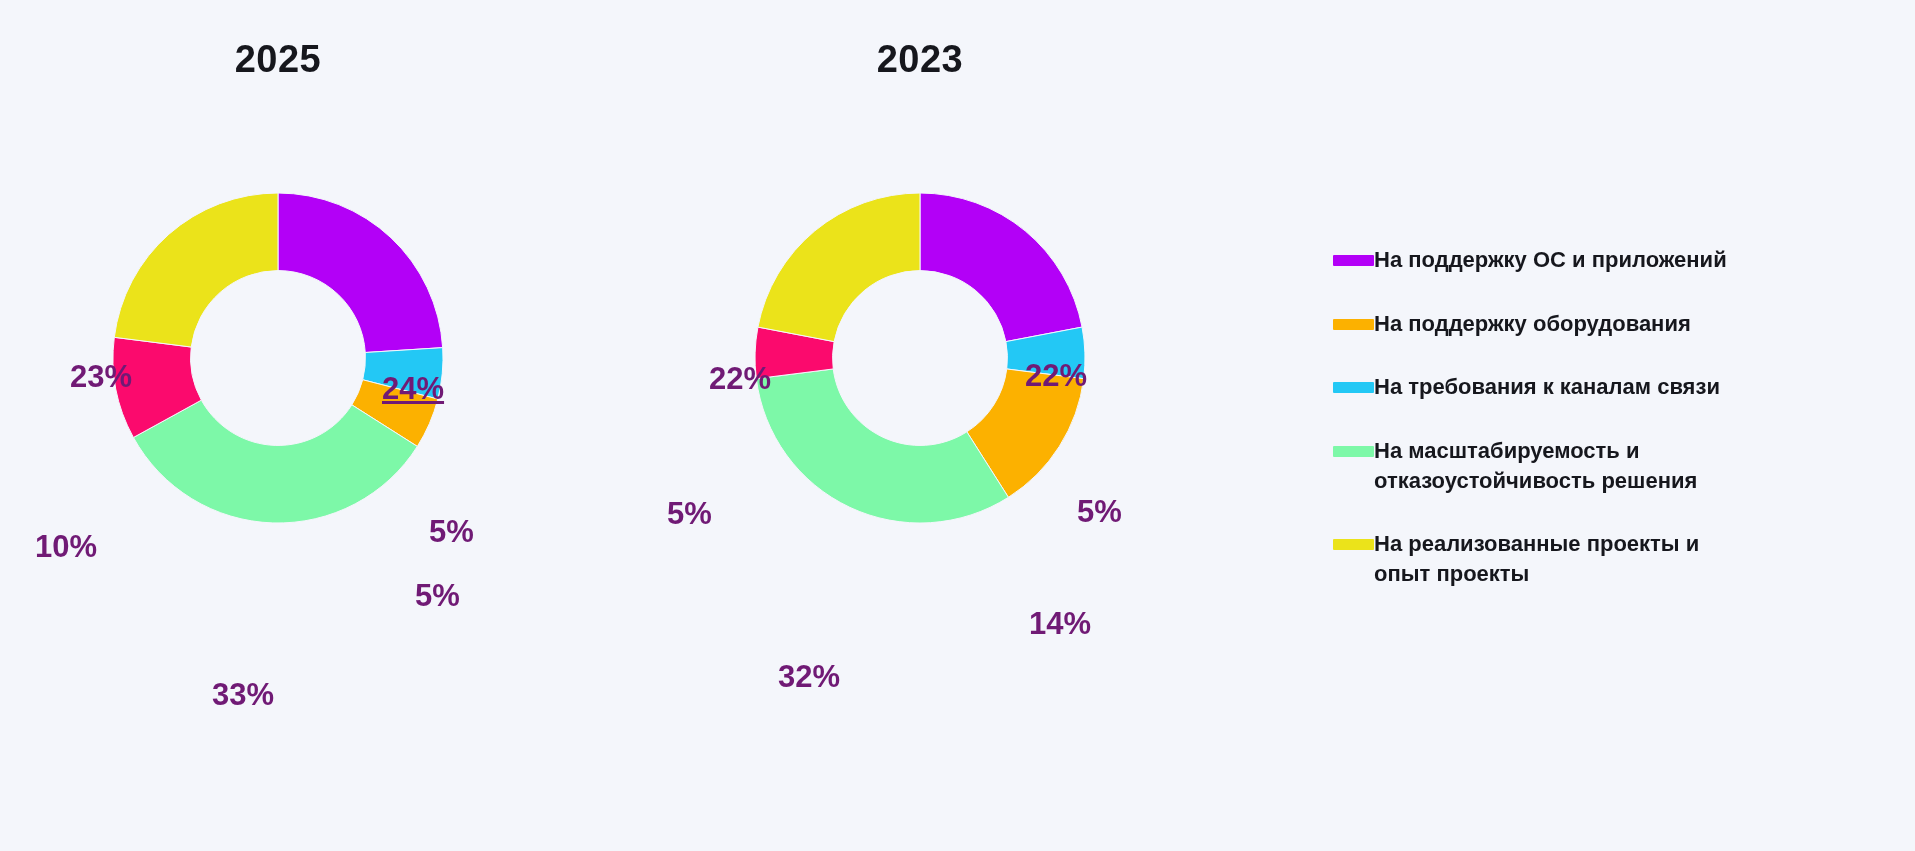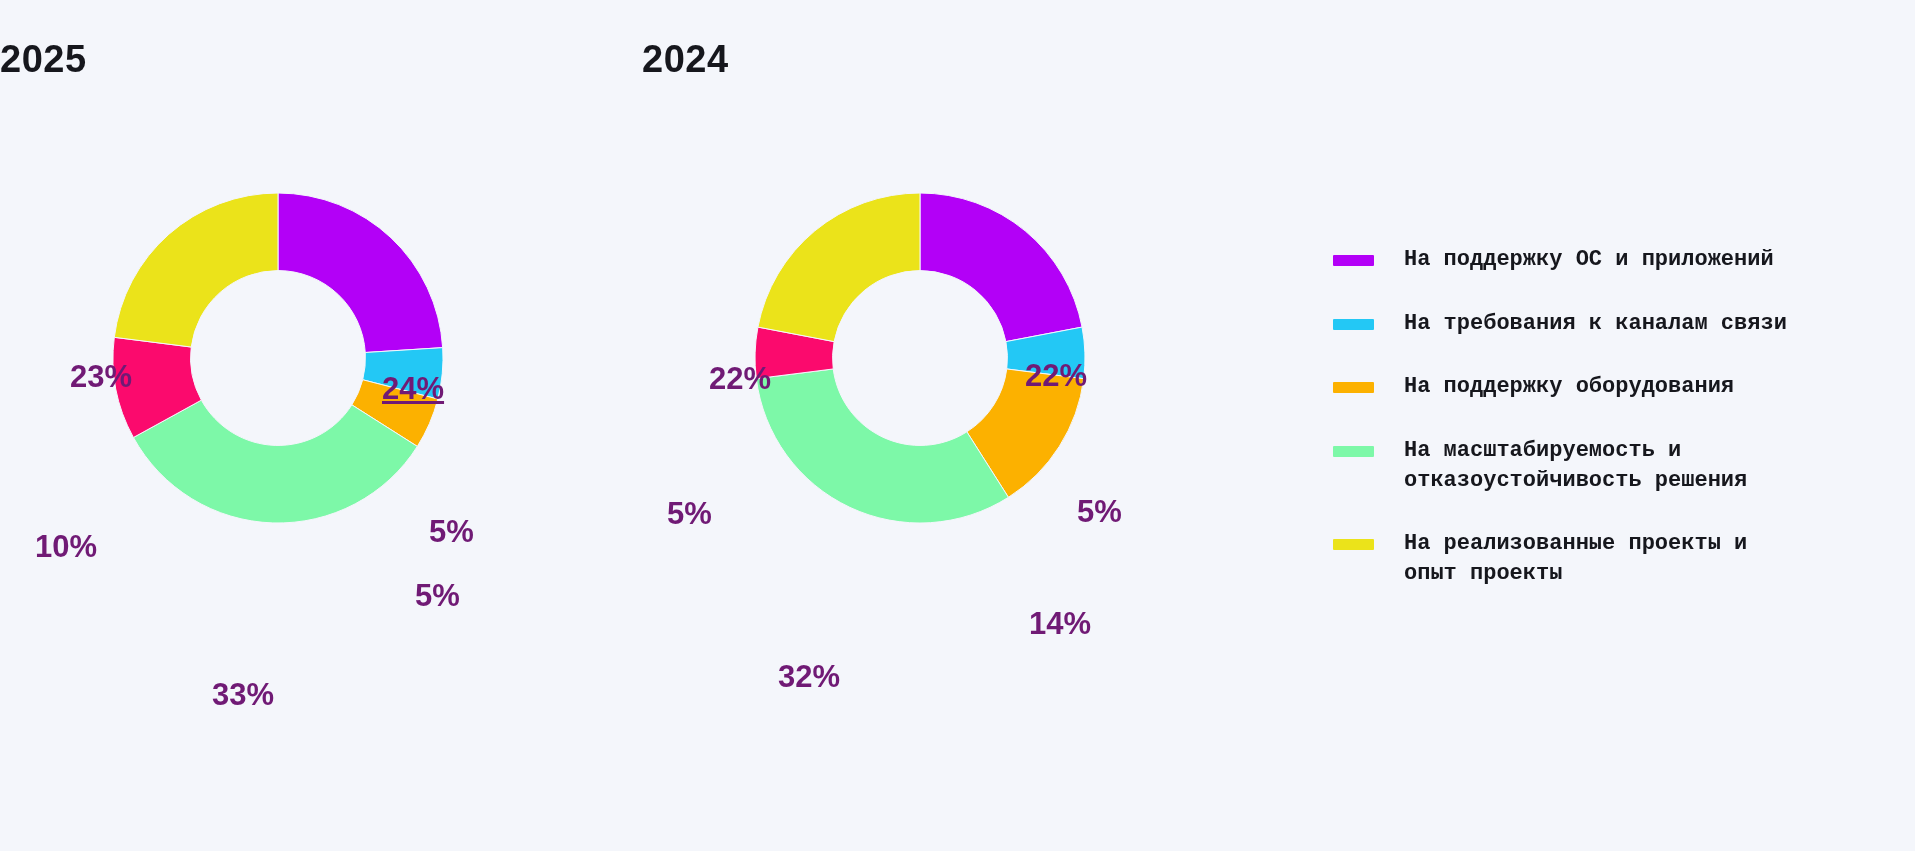--- a/index.html
+++ b/index.html
@@ -27,20 +27,21 @@
     height: 700px;
   }
   #panel-2025 { left: 0px; }
   #panel-2024 { left: 642px; }
 
   .chart-title {
     position: absolute;
     top: 40px;
     left: 0;
     width: 556px;
+    text-align: center;
     font-size: 38px;
     font-weight: bold;
     color: #16171d;
     letter-spacing: 0.5px;
     line-height: 1;
   }
   .donut-wrap {
     position: absolute;
     left: 113px;
     top: 193px;
@@ -70,27 +71,25 @@
     margin-bottom: 34px;
   }
   .legend-swatch {
     width: 41px;
     height: 11px;
     border-radius: 1px;
     flex: 0 0 auto;
     margin-top: 10px;
   }
   .legend-label {
-    margin-left: 30px;
     font-size: 22px;
     font-weight: bold;
     color: #16171d;
     line-height: 1.35;
     max-width: 420px;
-    font-family: Liberation Mono, monospace;
   }
   .legend-label .l2 { display: block; }
 </style>
 </head>
 <body>
 
 <div id="figure">
 
   <div class="chart-panel" id="panel-2025">
     <div class="chart-title">2025</div>
@@ -110,21 +109,21 @@
           <div class="pct-label" style="left: 316px; top: 323px;">5%</div>
           <div class="pct-label" style="left: 302px; top: 387px;">5%</div>
           <div class="pct-label" style="left: 99px; top: 486px;">33%</div>
           <div class="pct-label" style="left: -78px; top: 338px;">10%</div>
           <div class="pct-label" style="left: -43px; top: 168px;">23%</div>
         </div>
     </div>
   </div>
 
   <div class="chart-panel" id="panel-2024">
-    <div class="chart-title">2024</div>
+    <div class="chart-title">2023</div>
     <div class="donut-wrap">
       <svg width="330" height="330" viewBox="0 0 330 330">
         <g id="slices-2024">
             <path d="M 165 0 A 165 165 0 0 1 327.0773963702336 134.08208309335544 L 250.90102007622383 148.61350403947839 A 87.45 87.45 0 0 0 165 77.55 Z" fill="#b300f7" stroke="#f4f6fb" stroke-width="1"></path>
             <path d="M 327.0773963702336 134.08208309335544 A 165 165 0 0 1 328.6989257168889 185.6799835381102 L 251.7604306299511 175.96039127519842 A 87.45 87.45 0 0 0 250.90102007622383 148.61350403947839 Z" fill="#23c8f5" stroke="#f4f6fb" stroke-width="1"></path>
             <path d="M 328.6989257168889 185.6799835381102 A 165 165 0 0 1 253.41142117153447 304.3141077078325 L 211.85805322091326 238.83647708515122 A 87.45 87.45 0 0 0 251.7604306299511 175.96039127519842 Z" fill="#fcb100" stroke="#f4f6fb" stroke-width="1"></path>
             <path d="M 253.41142117153447 304.3141077078325 A 165 165 0 0 1 1.301074283111177 185.67998353811026 L 78.23956937004891 175.96039127519845 A 87.45 87.45 0 0 0 211.85805322091326 238.83647708515122 Z" fill="#7df8a8" stroke="#f4f6fb" stroke-width="1"></path>
             <path d="M 1.301074283111177 185.67998353811026 A 165 165 0 0 1 2.922603629766371 134.0820830933554 L 79.09897992377618 148.61350403947836 A 87.45 87.45 0 0 0 78.23956937004891 175.96039127519845 Z" fill="#fb0a6d" stroke="#f4f6fb" stroke-width="1"></path>
             <path d="M 2.922603629766371 134.0820830933554 A 165 165 0 0 1 164.99999999999997 0 L 164.99999999999997 77.55 A 87.45 87.45 0 0 0 79.09897992377618 148.61350403947836 Z" fill="#ebe31a" stroke="#f4f6fb" stroke-width="1"></path>
           </g>
@@ -139,26 +138,26 @@
         </div>
     </div>
   </div>
 
   <div id="legend">
       <div class="legend-item">
         <span class="legend-swatch" style="background: rgb(179, 0, 247);"></span>
         <span class="legend-label"><span class="l1">На поддержку ОС и приложений</span></span>
       </div>
       <div class="legend-item">
+        <span class="legend-swatch" style="background: rgb(252, 177, 0);"></span>
+        <span class="legend-label"><span class="l1">На поддержку оборудования</span></span>
+      </div>
+      <div class="legend-item">
         <span class="legend-swatch" style="background: rgb(35, 200, 245);"></span>
         <span class="legend-label"><span class="l1">На требования к каналам связи</span></span>
-      </div>
-      <div class="legend-item">
-        <span class="legend-swatch" style="background: rgb(252, 177, 0);"></span>
-        <span class="legend-label"><span class="l1">На поддержку оборудования</span></span>
       </div>
       <div class="legend-item">
         <span class="legend-swatch" style="background: rgb(125, 248, 168);"></span>
         <span class="legend-label"><span class="l1">На масштабируемость и</span><span class="l2">отказоустойчивость решения</span></span>
       </div>
       <div class="legend-item">
         <span class="legend-swatch" style="background: rgb(235, 227, 26);"></span>
         <span class="legend-label"><span class="l1">На реализованные проекты и</span><span class="l2">опыт проекты</span></span>
       </div>
     </div>

